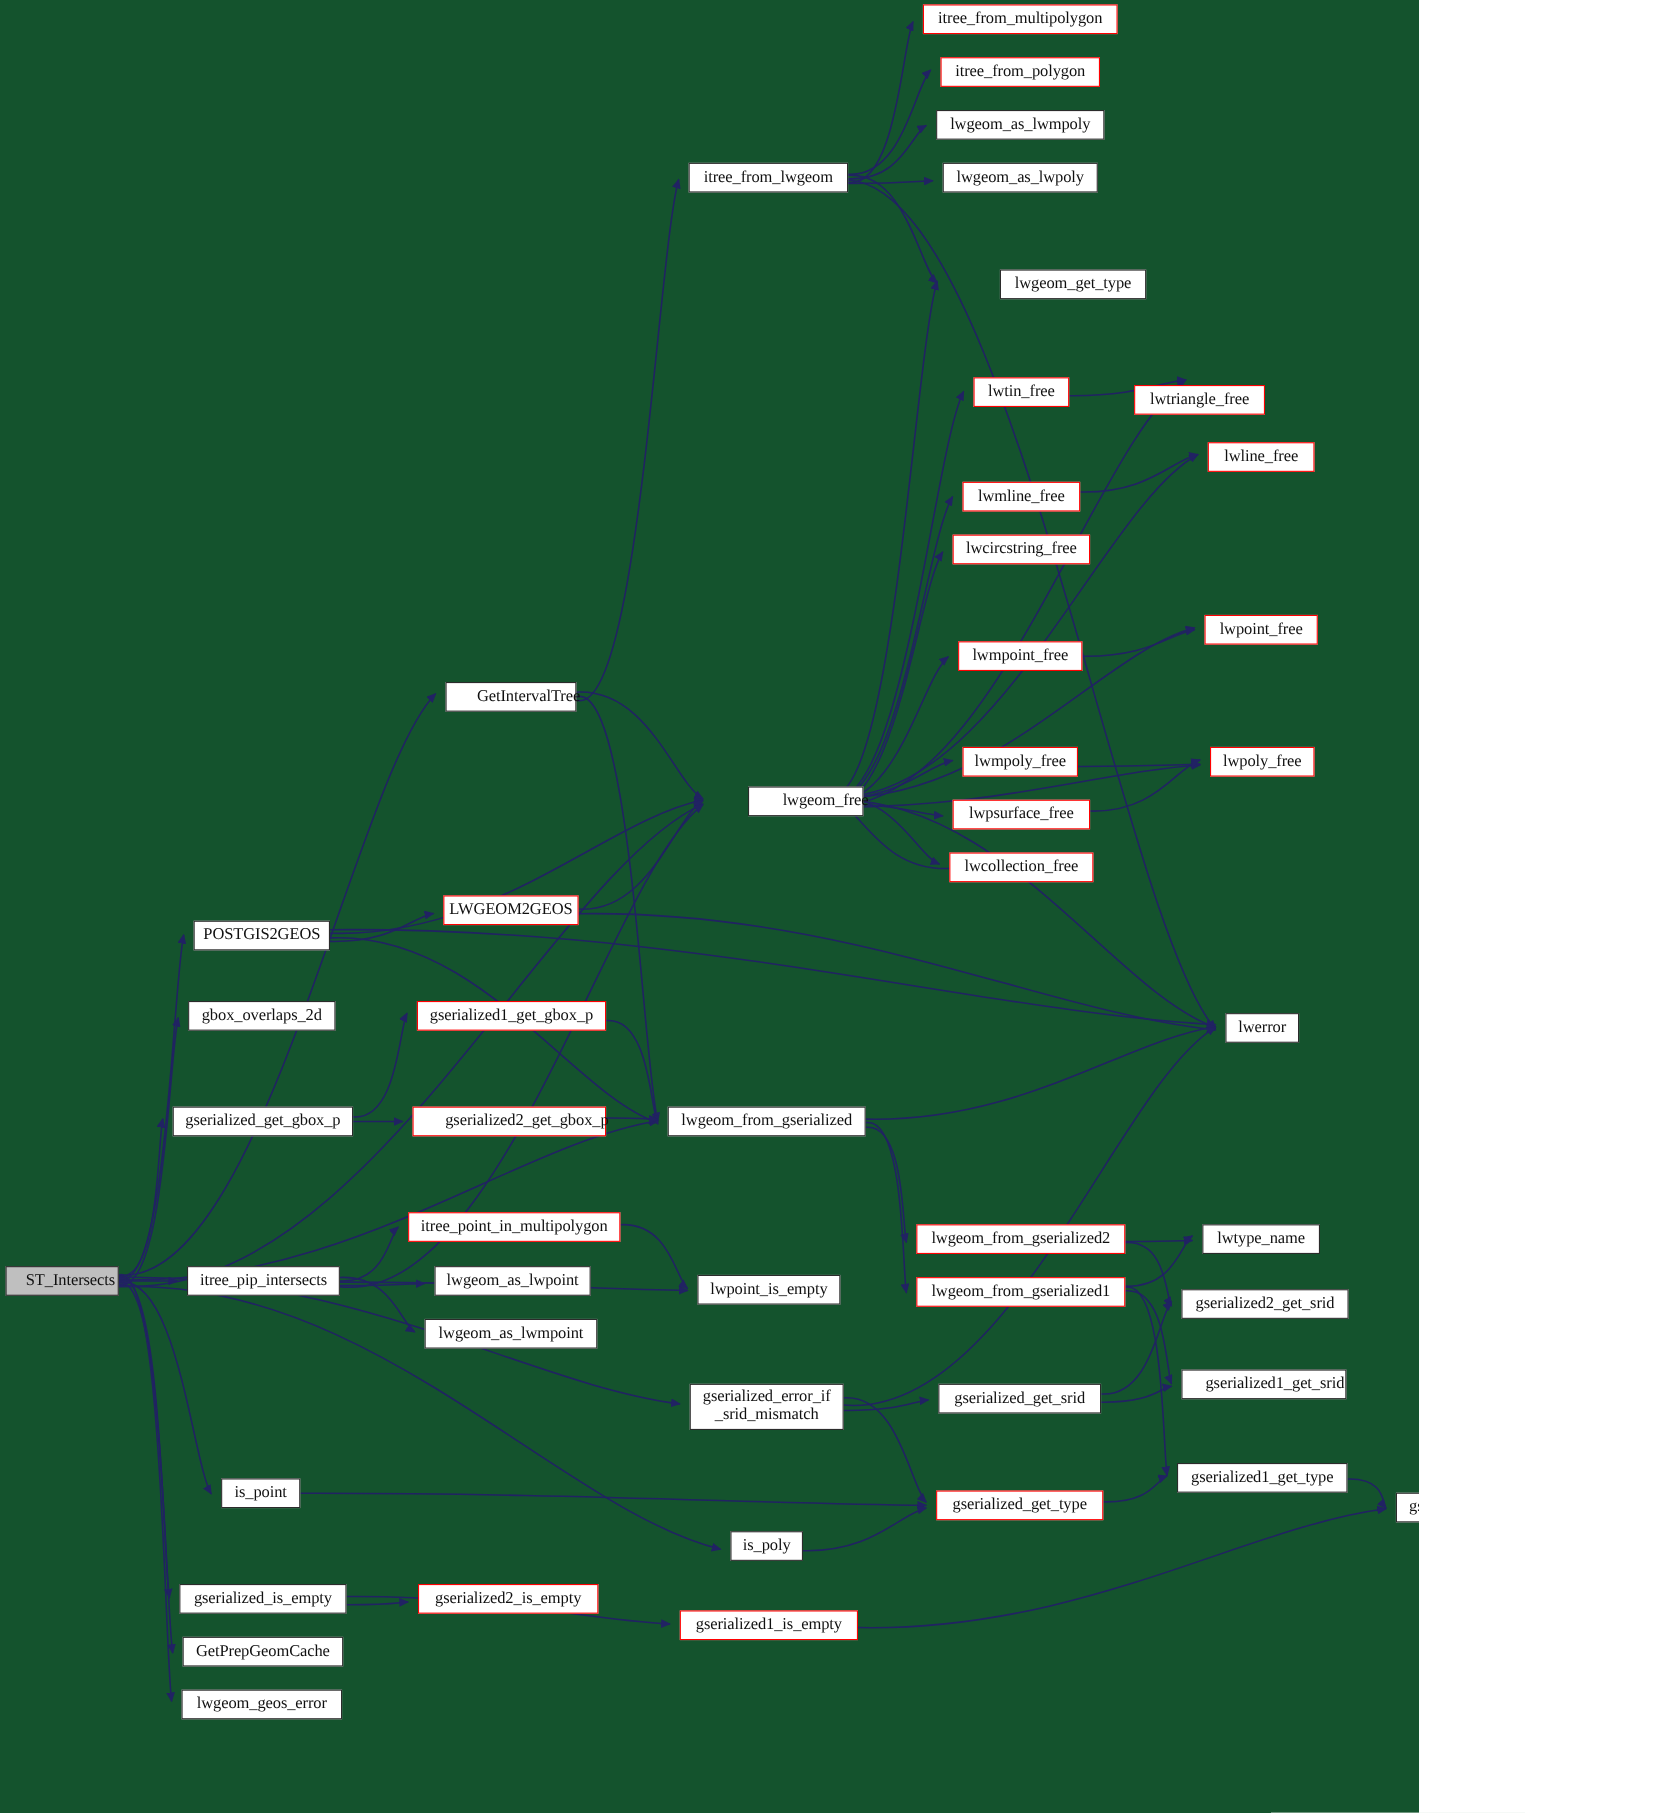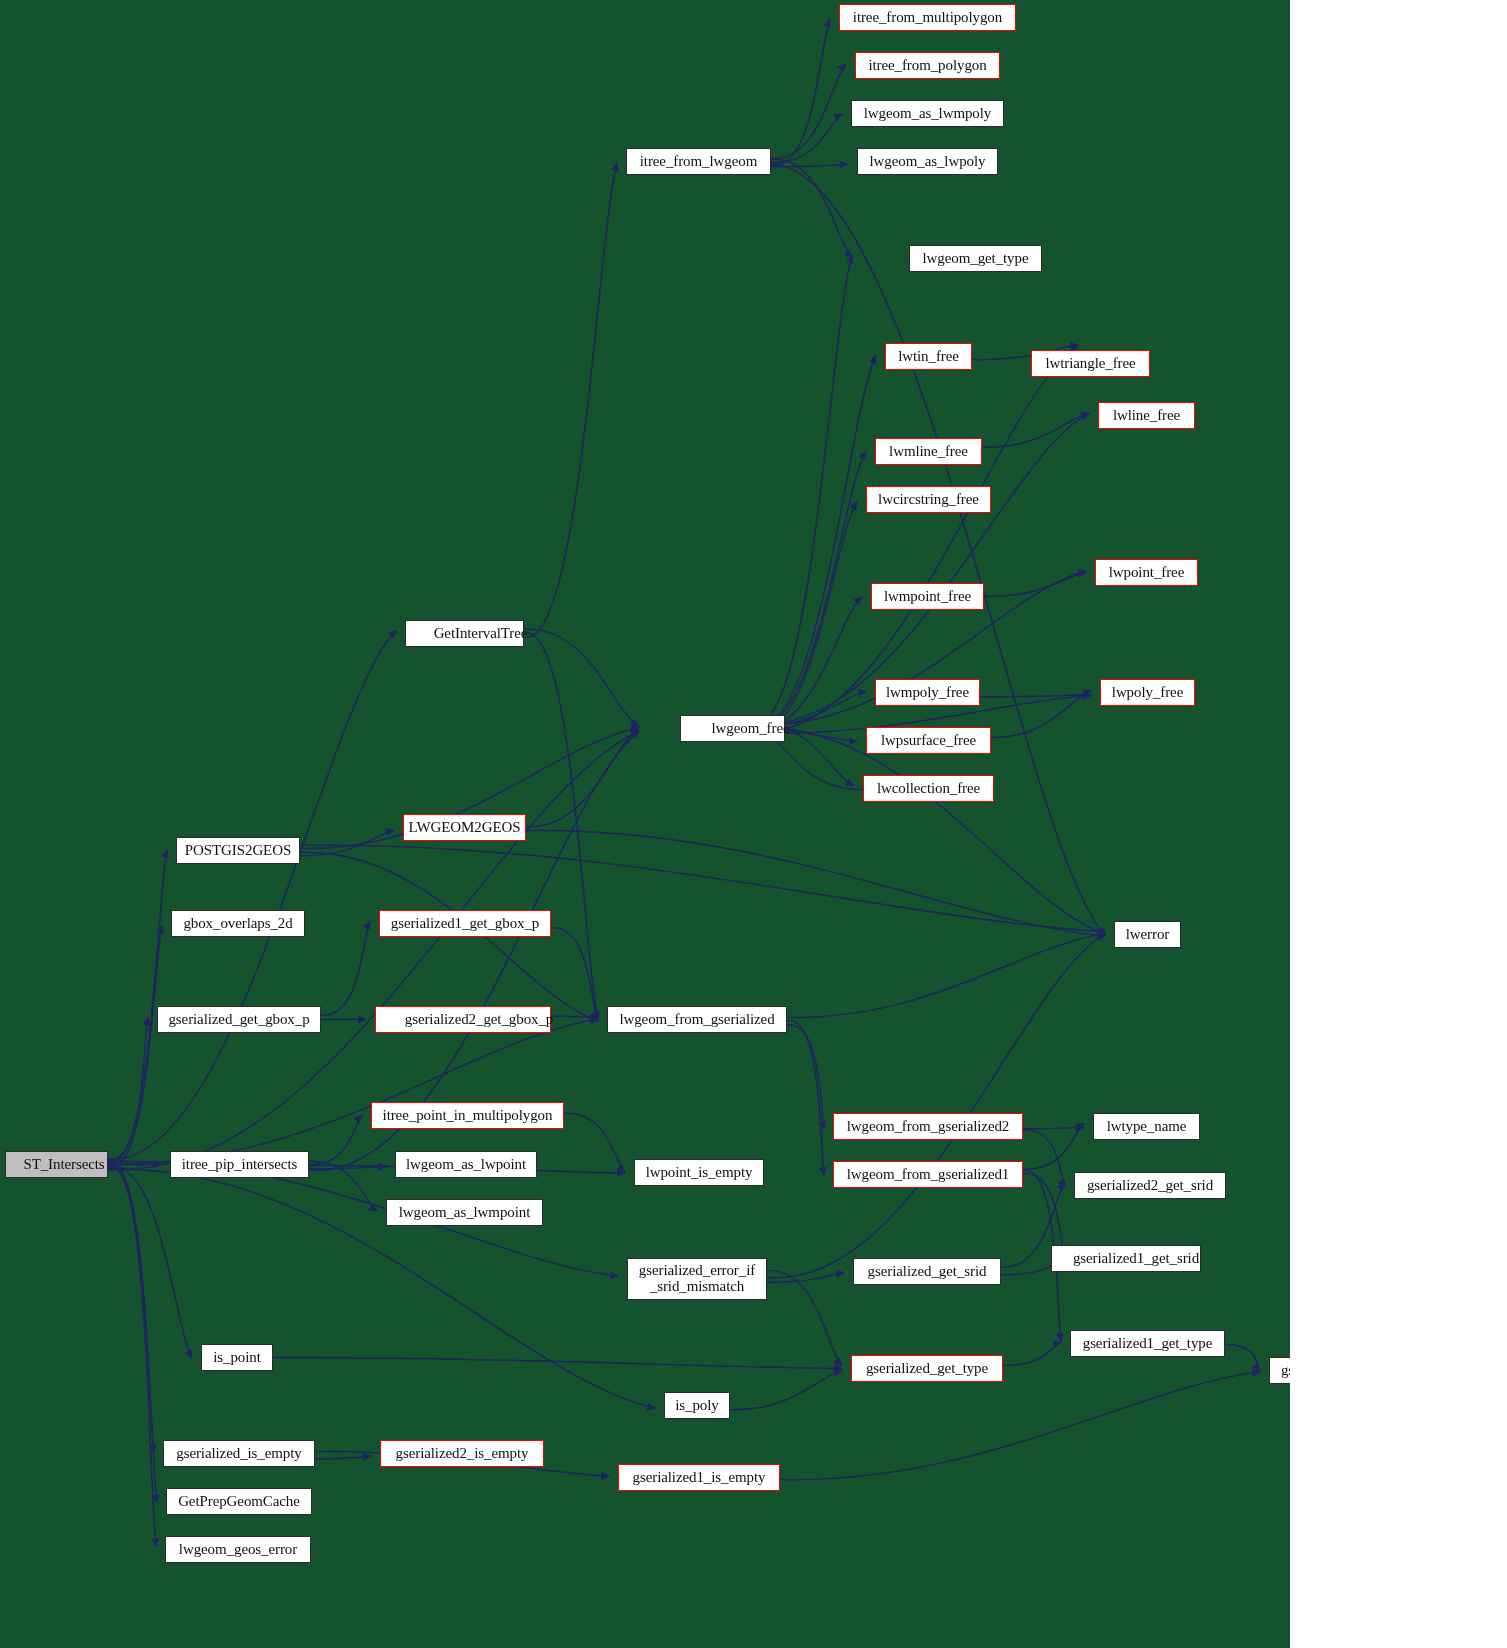--- a/index.html
+++ b/index.html
@@ -167,21 +167,21 @@
     <div class="node red" style="left: 371px; top: 1102px; width: 193px; height: 27px;">itree_point_in_multipolygon</div>
     <div class="node red" style="left: 833px; top: 1113px; width: 190px; height: 27px;">lwgeom_from_gserialized2</div>
     <div class="node" style="left: 1093px; top: 1113px; width: 107px; height: 27px;">lwtype_name</div>
     <div class="node root" style="left: 5px; top: 1151px; width: 103px; height: 27px; padding-left: 15px;">ST_Intersects</div>
     <div class="node" style="left: 170px; top: 1151px; width: 139px; height: 27px;">itree_pip_intersects</div>
     <div class="node" style="left: 395px; top: 1151px; width: 142px; height: 27px;">lwgeom_as_lwpoint</div>
     <div class="node" style="left: 634px; top: 1159px; width: 130px; height: 27px;">lwpoint_is_empty</div>
     <div class="node red" style="left: 833px; top: 1161px; width: 190px; height: 27px;">lwgeom_from_gserialized1</div>
     <div class="node" style="left: 1074px; top: 1172px; width: 152px; height: 27px;">gserialized2_get_srid</div>
     <div class="node" style="left: 386px; top: 1199px; width: 157px; height: 27px;">lwgeom_as_lwmpoint</div>
-    <div class="node" style="left: 1051px; top: 1245px; width: 150px; height: 27px; padding-left: 20px;">gserialized1_get_srid</div>
+    <div class="node" style="left: 1074px; top: 1245px; width: 150px; height: 27px; padding-left: 20px;">gserialized1_get_srid</div>
     <div class="node" style="left: 627px; top: 1258px; width: 140px; height: 42px;">gserialized_error_if
 _srid_mismatch</div>
     <div class="node" style="left: 853px; top: 1258px; width: 148px; height: 27px;">gserialized_get_srid</div>
     <div class="node" style="left: 1070px; top: 1330px; width: 155px; height: 27px;">gserialized1_get_type</div>
     <div class="node" style="left: 201px; top: 1344px; width: 72px; height: 27px;">is_point</div>
     <div class="node red" style="left: 851px; top: 1355px; width: 152px; height: 27px;">gserialized_get_type</div>
     <div class="node" style="left: 1269px; top: 1357px; width: 155px; height: 27px;">gserialized1_box_size</div>
     <div class="node" style="left: 664px; top: 1392px; width: 66px; height: 27px;">is_poly</div>
     <div class="node" style="left: 163px; top: 1440px; width: 152px; height: 27px;">gserialized_is_empty</div>
     <div class="node red" style="left: 380px; top: 1440px; width: 164px; height: 27px;">gserialized2_is_empty</div>

